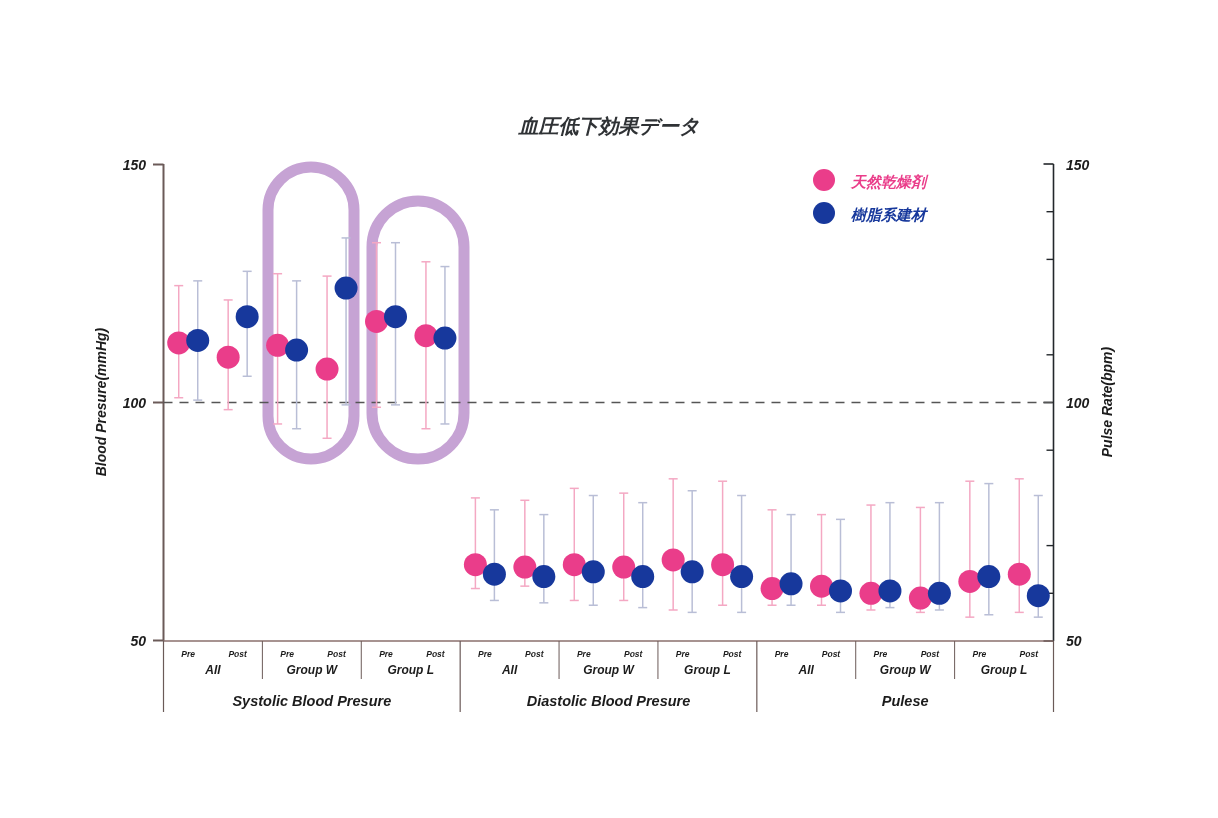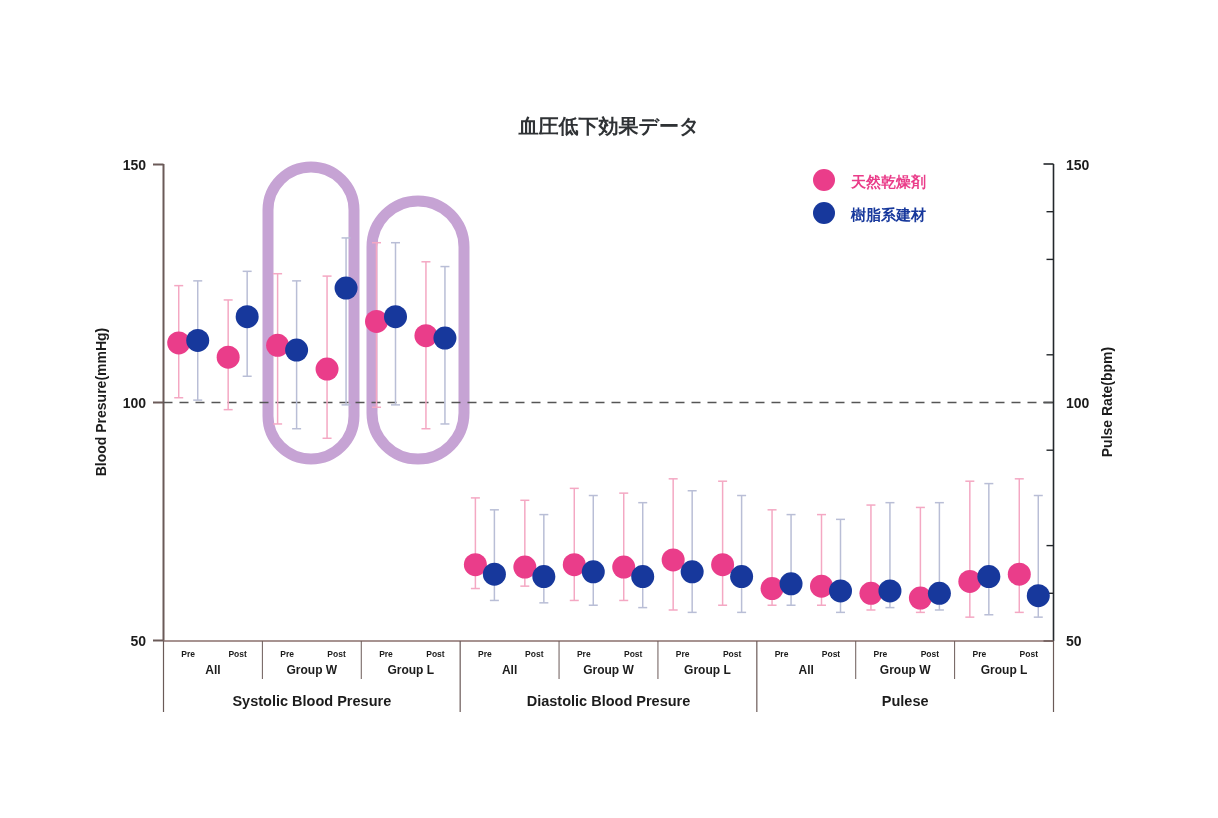--- a/index.html
+++ b/index.html
@@ -12,20 +12,21 @@
     height: 818px;
     font-family: "Liberation Sans", "DejaVu Sans", sans-serif;
     color: #2b2b2b;
     overflow: hidden;
   }
   #stage {
     position: relative;
     width: 998px;
     height: 818px;
     background: #ffffff;
+    font-style: italic;
   }
   svg.chart {
     position: absolute;
     left: 0; top: 0;
     width: 1218px;
     height: 818px;
   }
   .title-text {
     font-size: 20px;
     font-weight: 700;

